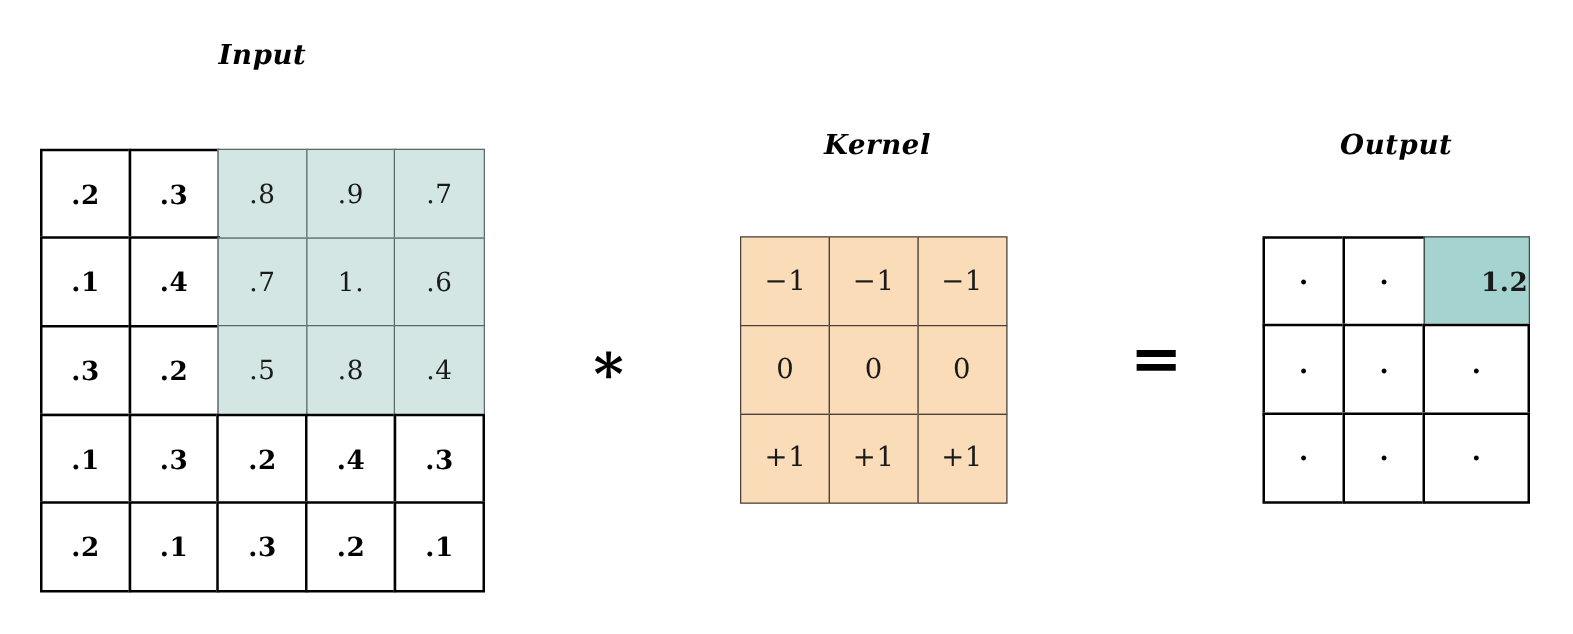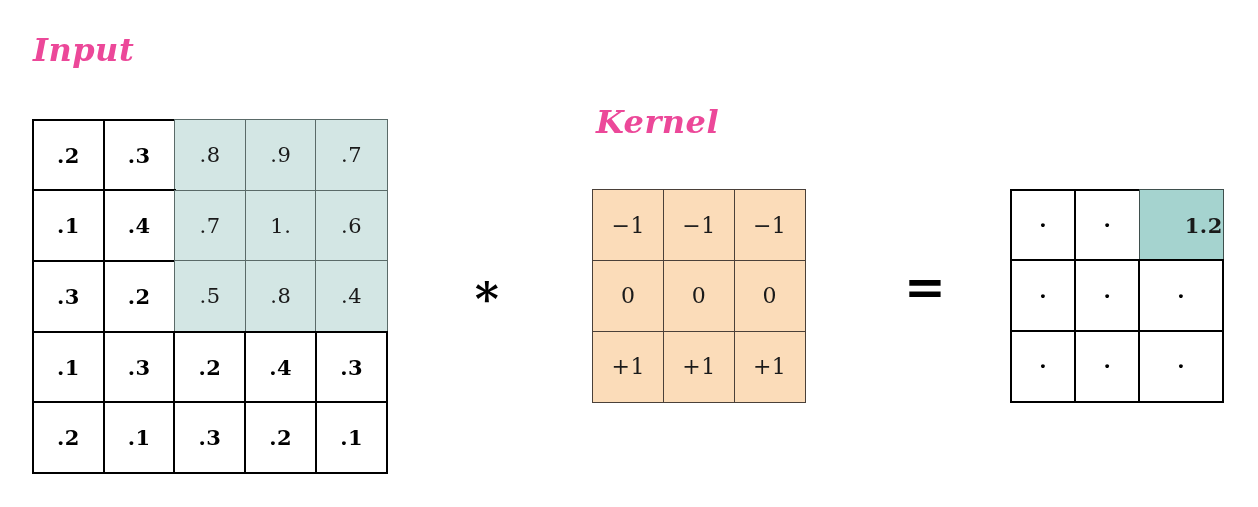--- a/index.html
+++ b/index.html
@@ -19,23 +19,24 @@
     position: absolute;
     inset: 0;
   }
 
   
   .title {
     position: absolute;
     font-family: "DejaVu Serif", "Liberation Serif", serif;
     font-style: italic;
     font-weight: bold;
-    font-size: 32px;
-    color: #ec4899;
+    font-size: 22px;
+    color: #000000;
     white-space: nowrap;
+    text-align: center;
     letter-spacing: 0.5px;
   }
   #title-input  { left: 33px;   top: 31px;  width: 354px; }
   #title-kernel { left: 596px;  top: 103px; width: 212px; }
   #title-output { left: 1011px; top: 103px; width: 212px; }
 
   
   .grid {
     position: absolute;
     display: grid;
@@ -195,20 +196,21 @@
       <div class="cell hl-kernel">0</div>
       <div class="cell hl-kernel">0</div>
       <div class="cell hl-kernel">0</div>
       <div class="cell hl-kernel">+1</div>
       <div class="cell hl-kernel">+1</div>
       <div class="cell hl-kernel">+1</div>
     </div>
 
   <div class="operator" id="op-equals">=</div>
 
+  <div class="title" id="title-output">Output</div>
 
   <div class="grid" id="grid-output">
       <div class="cell dot">.</div>
       <div class="cell dot">.</div>
       <div class="cell hl-output">1.2</div>
       <div class="cell dot">.</div>
       <div class="cell dot">.</div>
       <div class="cell dot">.</div>
       <div class="cell dot">.</div>
       <div class="cell dot">.</div>

